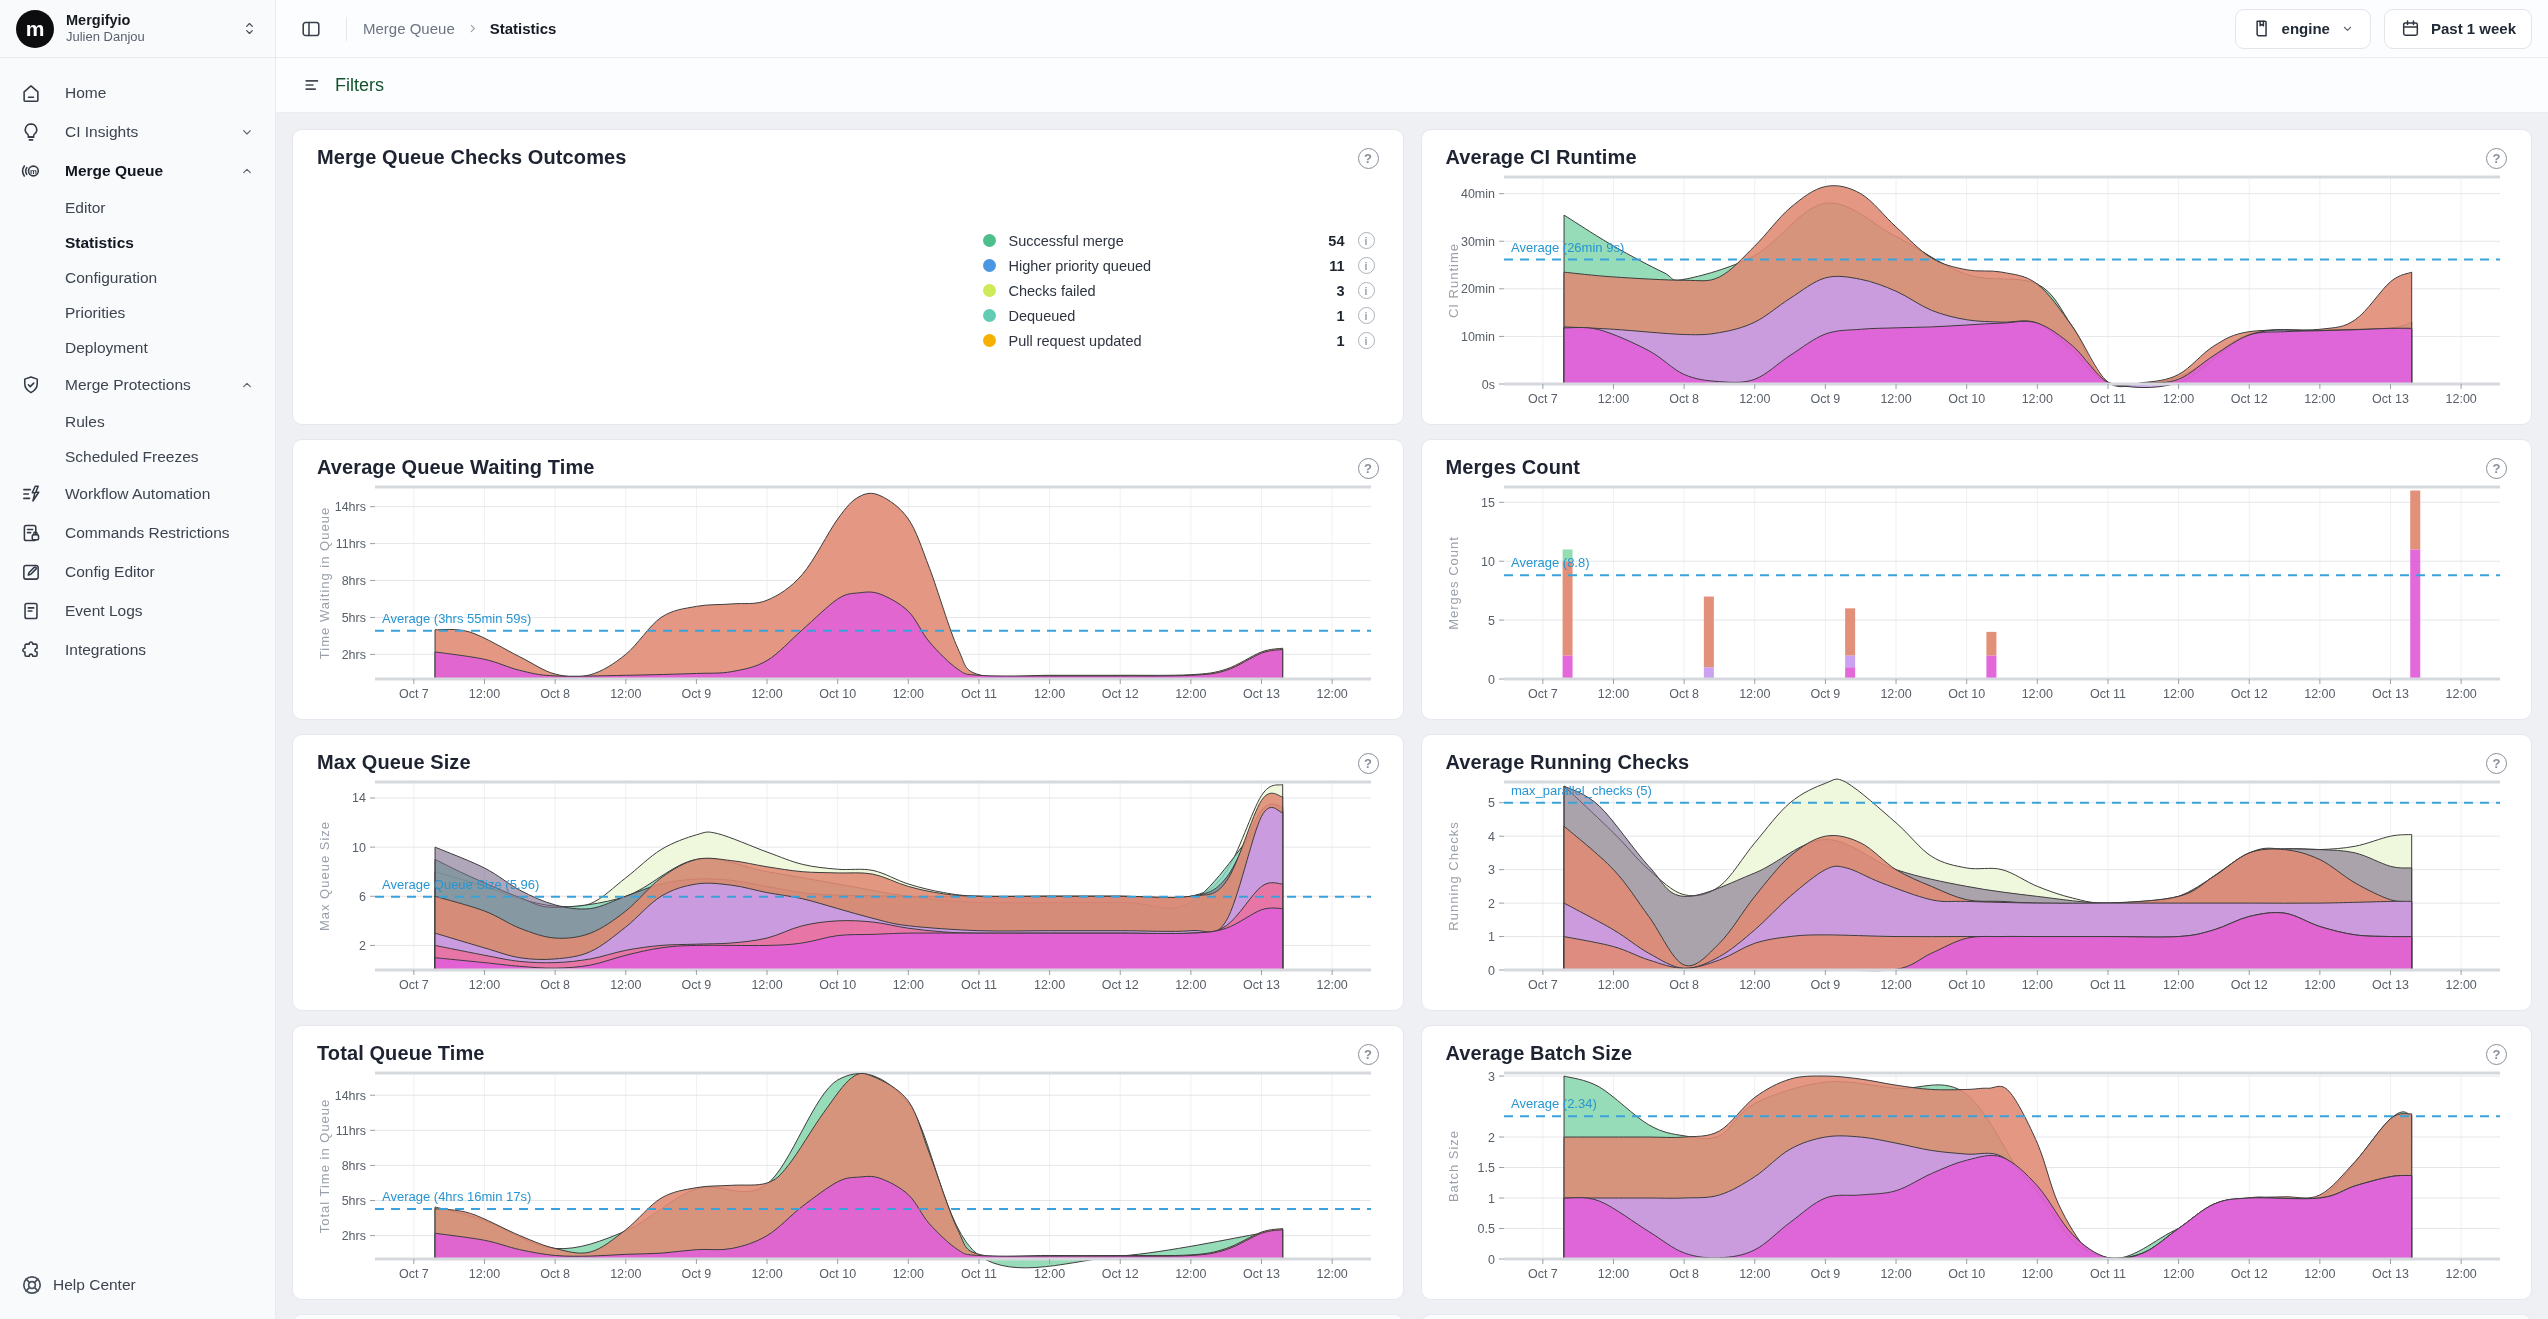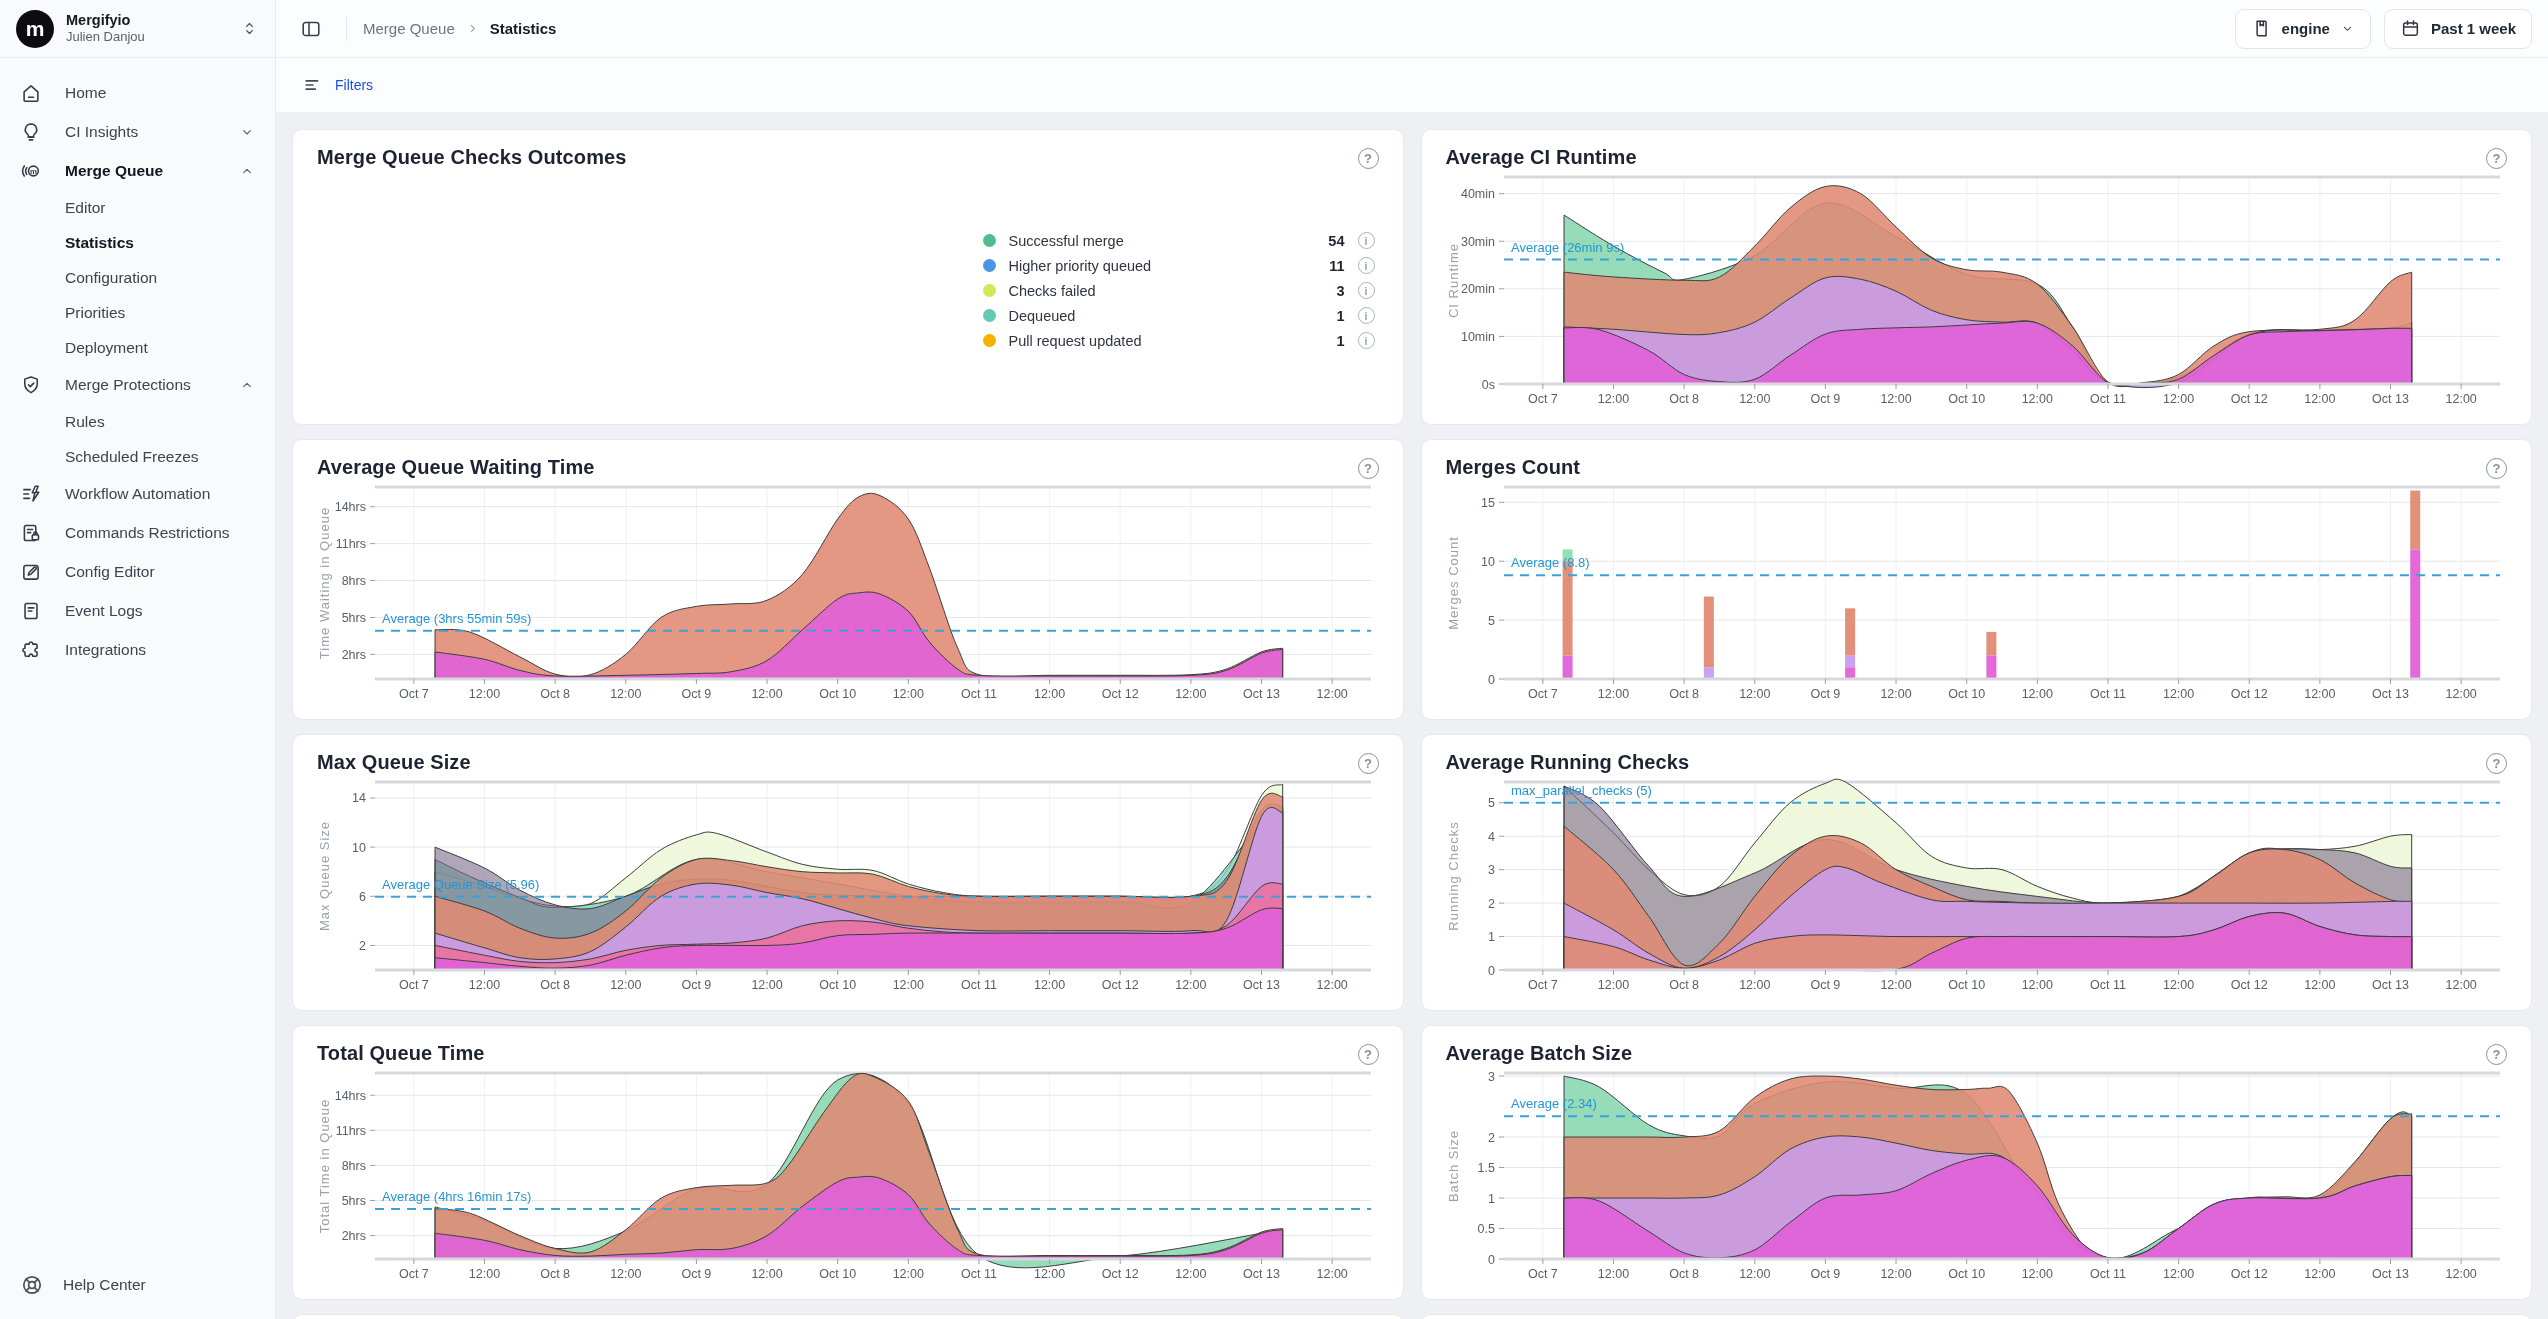--- a/index.html
+++ b/index.html
@@ -14,38 +14,38 @@
   .org-block{display:flex;flex-direction:column;line-height:1.25;min-width:0}
   .org-name{font-size:14.5px;font-weight:700;color:#15181e}
   .org-user{font-size:13px;color:#5a6270}
   .side-head .sel{margin-left:auto;color:#4a515c}
   .side-nav{flex:1;padding:16px 10px 0 10px;overflow:hidden}
   .item{display:flex;align-items:center;gap:23px;padding:8px 10px;border-radius:8px;font-size:15.5px;color:#3d4450;cursor:pointer;margin-bottom:1px}
   .item .ic{width:22px;height:22px;flex:none;color:#343b47;display:flex;align-items:center;justify-content:center}
   .item.child{padding-left:55px}
   .item.bold{font-weight:700;color:#121722}
   .item .chev{margin-left:auto;color:#5b626d}
-  .side-foot{padding:16px 20px 22px 20px;display:flex;gap:19px;align-items:center;font-size:15.5px;color:#3d4450;cursor:pointer}
+  .side-foot{padding:16px 20px 22px 20px;display:flex;gap:9px;align-items:center;font-size:15.5px;color:#3d4450;cursor:pointer}
   .side-foot .ic{width:24px;height:24px;color:#4a515c}
 
   
   .main{flex:1;display:flex;flex-direction:column;min-width:0}
   .topbar{height:58px;background:#fcfdfe;border-bottom:1px solid #e9ecf0;display:flex;align-items:center;padding:0 16px;flex:none}
   .icon-btn{width:38px;height:38px;border-radius:8px;display:flex;align-items:center;justify-content:center;color:#39404c;cursor:pointer}
   .tb-divider{width:1px;height:24px;background:#e4e7eb;margin:0 16px}
   .crumb{font-size:15px;color:#6c7482;cursor:pointer}
   .crumb-sep{color:#9aa1ab;margin:0 10px;display:flex}
   .crumb-cur{font-size:15px;font-weight:700;color:#161b26}
   .tb-right{margin-left:auto;display:flex;gap:13px}
   .btn{display:flex;align-items:center;gap:10px;background:#fff;border:1px solid #e2e5ea;border-radius:9px;height:40px;padding:0 15px;font-size:15px;font-weight:600;color:#222a36;cursor:pointer}
   .btn .ic{width:21px;height:21px;color:#2e3540;display:flex}
   .btn .chev{color:#555c66}
   .filtersbar{height:55px;background:#fcfdfe;border-bottom:1px solid #e9ecf0;display:flex;align-items:center;padding:0 26px;gap:11px;flex:none}
   .filtersbar .ic{width:22px;height:22px;color:#434a56;display:flex}
-  .filters-label{font-size:14px;font-weight:500;color:#1d4ed8;cursor:pointer}
+  .filters-label{font-size:18px;font-weight:500;color:#14532d;cursor:pointer}
 
   
   .content{flex:1;padding:16px;display:grid;grid-template-columns:1fr 1fr;grid-template-rows:296px 281px 277px 275px 280px;gap:14px 17px;overflow:hidden}
   .card{background:#fff;border:1px solid #e5e8ee;border-radius:10px;padding:16px 24px 12px 24px;display:flex;flex-direction:column;overflow:hidden;min-width:0}
   .card-head{display:flex;align-items:flex-start;justify-content:space-between;flex:none}
   .card-title{font-size:20px;font-weight:700;color:#1d2330;letter-spacing:.1px}
   .help{width:21px;height:21px;border:1.7px solid #878e99;border-radius:50%;color:#878e99;font-size:13px;font-weight:700;display:flex;align-items:center;justify-content:center;cursor:pointer;flex:none;margin-top:2px}
   .chart-box{flex:1;min-height:0;position:relative}
   .chart-box svg{position:absolute;left:0;top:0}
 

